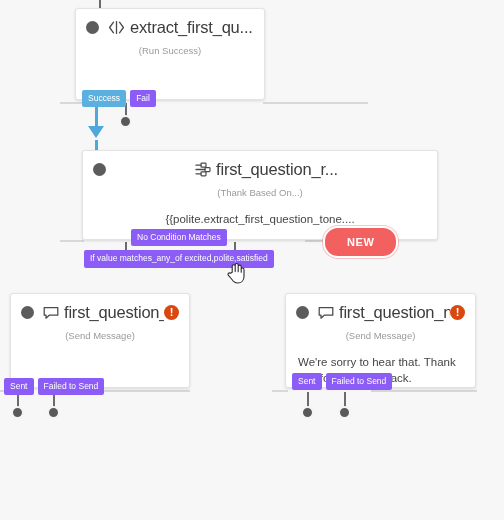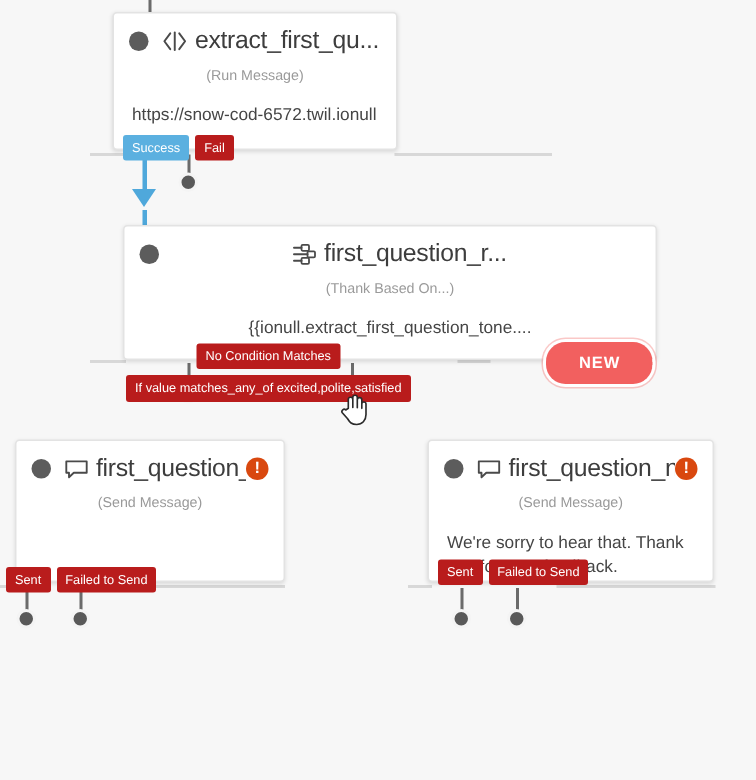--- a/index.html
+++ b/index.html
@@ -135,21 +135,21 @@
   .node-body.center { text-align: center; }
 
   
   .pill-row {
     position: absolute;
     display: flex;
     align-items: center;
     gap: 4px;
   }
   .pill {
-    background: #b91c1c;
+    background: #8b5cf6;
     color: #ffffff;
     font-size: 8.5px;
     padding: 4px 6px 4px 6px;
     border-radius: 2px;
     white-space: nowrap;
     line-height: 1.1;
   }
   .pill.success {
     background: #5bb0e0;
     text-align: right;
@@ -225,22 +225,21 @@
       <span class="node-dot"></span>
       <span class="node-type-icon">
         <svg width="17" height="15" viewBox="0 0 17 15" aria-hidden="true">
           <path d="M5.5 2.2 L1.6 7.5 L5.5 12.8" fill="none" stroke="#4a4a4a" stroke-width="1.3" stroke-linecap="round" stroke-linejoin="round"></path>
           <path d="M8.5 1.6 L8.5 13.4" fill="none" stroke="#4a4a4a" stroke-width="1.3" stroke-linecap="round"></path>
           <path d="M11.5 2.2 L15.4 7.5 L11.5 12.8" fill="none" stroke="#4a4a4a" stroke-width="1.3" stroke-linecap="round" stroke-linejoin="round"></path>
         </svg>
       </span>
       <span class="node-title">extract_first_qu...</span>
     </div>
-    <div class="node-subtitle">(Run Message)</div>
-    <div class="node-body">https://snow-cod-6572.twil.ionull</div>
+    <div class="node-subtitle">(Run Success)</div>
   </div>
 
   <div class="pill-row" style="left:82px; top:90px;">
     <span class="pill success">Success</span>
     <span class="pill">Fail</span>
   </div>
 
   <div class="node" style="left:82px; top:150px; width:356px; height:90px;">
     <div class="node-head">
       <span class="node-dot" style="margin-right:0;"></span>
@@ -252,28 +251,28 @@
             <path d="M1 11.8 H6" stroke="#4a4a4a" stroke-width="1.3" stroke-linecap="round"></path>
             <rect x="6" y="1.2" width="5" height="4" rx="0.8" fill="none" stroke="#4a4a4a" stroke-width="1.2"></rect>
             <rect x="10" y="5.6" width="5" height="4" rx="0.8" fill="none" stroke="#4a4a4a" stroke-width="1.2"></rect>
             <rect x="6" y="9.9" width="5" height="4" rx="0.8" fill="none" stroke="#4a4a4a" stroke-width="1.2"></rect>
           </svg>
         </span>
         <span class="node-title">first_question_r...</span>
       </span>
     </div>
     <div class="node-subtitle">(Thank Based On...)</div>
-    <div class="node-body center">{{ionull.extract_first_question_tone....</div>
+    <div class="node-body center">{{polite.extract_first_question_tone....</div>
   </div>
 
   <div class="pill-row" style="left:84px; top:229px;flex-direction:column;">
     <span class="pill">No Condition Matches</span>
     <span class="pill">If value matches_any_of excited,polite,satisfied</span>
   </div>
-  <div class="pill-row" style="left:325px; top:228px;margin-left:39px;">
+  <div class="pill-row" style="left:325px; top:228px;">
     <span class="pill-new">NEW</span>
   </div>
 
   <div class="node" style="left:10px; top:293px; width:180px; height:95px;">
     <div class="node-head">
       <span class="node-dot"></span>
       <span class="node-type-icon">
         <svg width="16" height="14" viewBox="0 0 16 14" aria-hidden="true">
           <path d="M1.2 1.6 h13.6 v7.6 h-8.6 l-3.2 3.0 v-3.0 h-1.8 z" fill="none" stroke="#4a4a4a" stroke-width="1.25" stroke-linejoin="round"></path>
         </svg>

